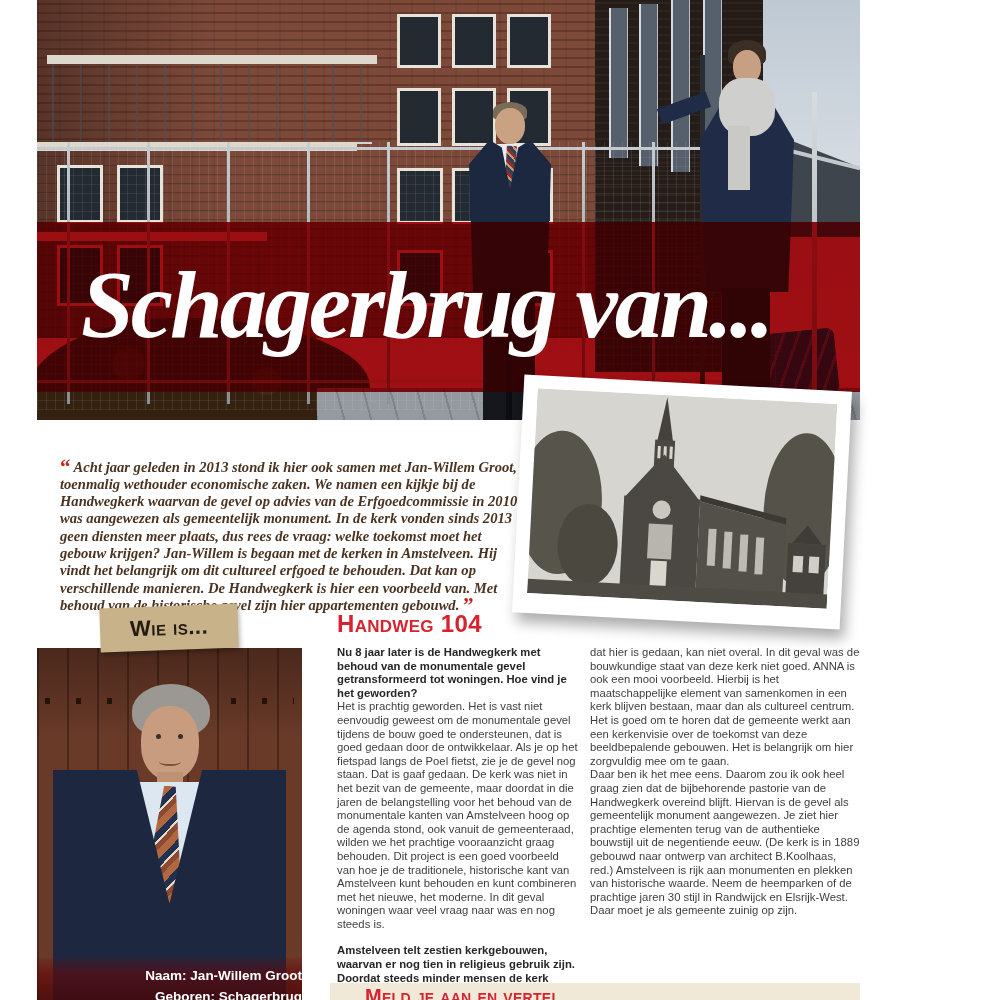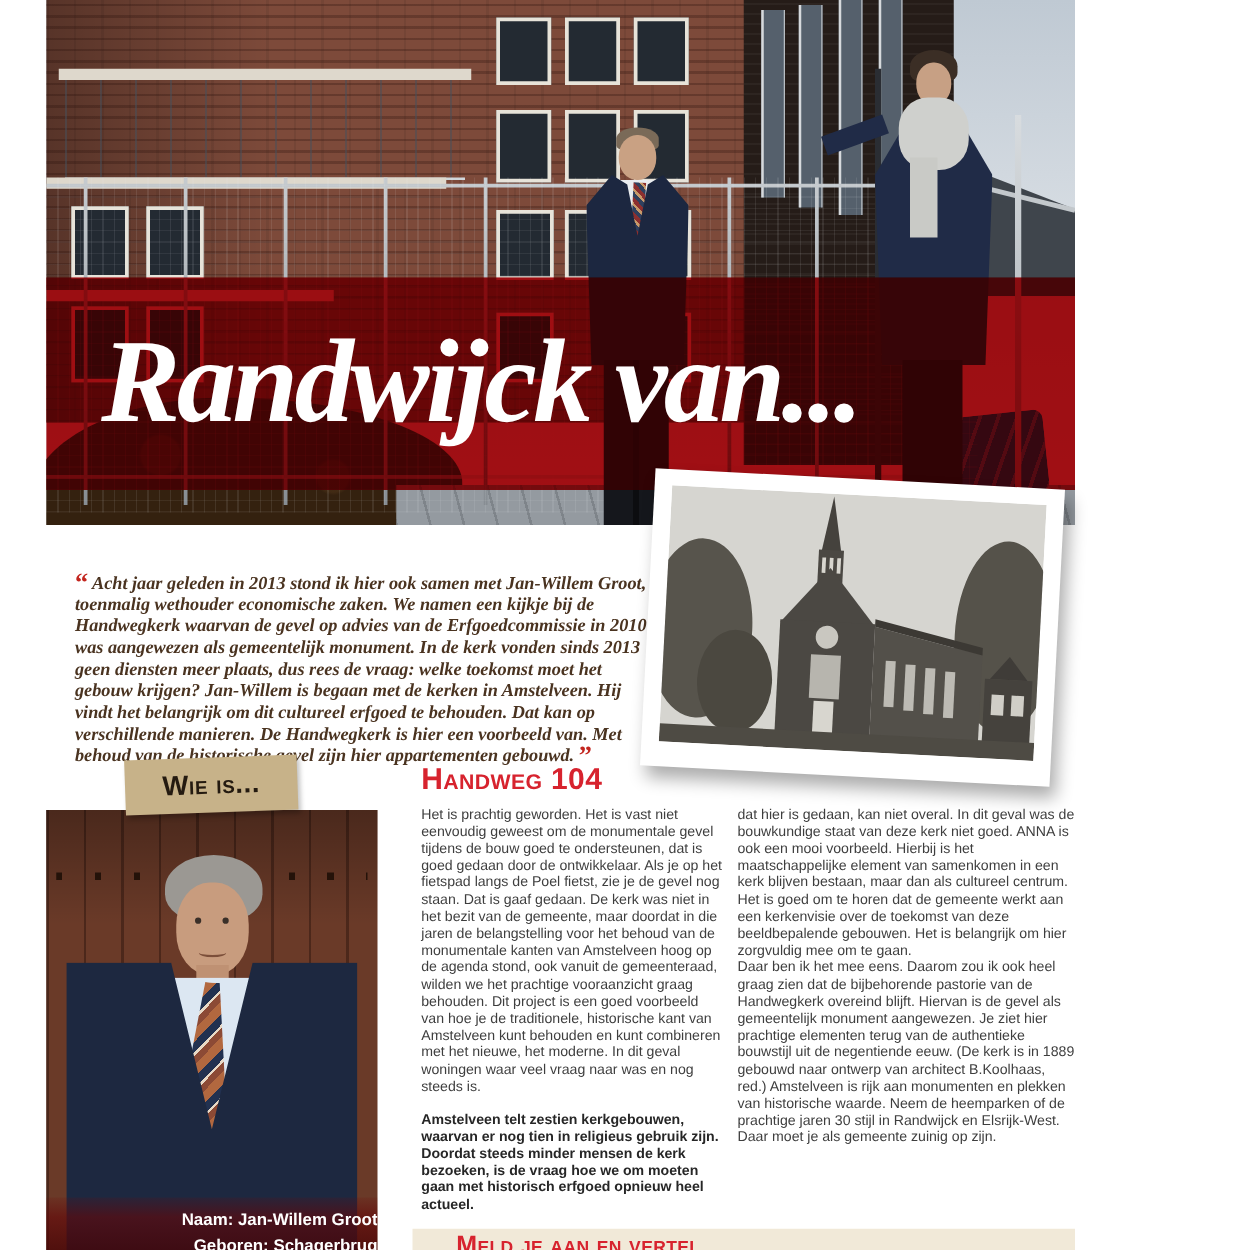--- a/index.html
+++ b/index.html
@@ -161,21 +161,21 @@
     <div class="fig-part" style="left:41px;top:12px;width:28px;height:34px;background:#c7a084;border-radius:48%;"></div>
     <div class="fig-part" style="left:8px;top:54px;width:94px;height:200px;background:#202b47;clip-path:polygon(30% 0,70% 0,100% 24%,94% 100%,6% 100%,0 24%);"></div>
     <div class="fig-part" style="left:-34px;top:62px;width:52px;height:16px;background:#202b47;transform:rotate(-20deg);"></div>
     <div class="fig-part" style="left:27px;top:40px;width:56px;height:58px;background:#cfd0cd;border-radius:42%;"></div>
     <div class="fig-part" style="left:36px;top:88px;width:22px;height:64px;background:#c9cac6;"></div>
     <div class="fig-part" style="left:30px;top:250px;width:48px;height:132px;background:#14161b;"></div>
   </div>
 
   <div class="red-band"></div>
   <div class="band-tint"></div>
-  <div class="hero-title t2">Randwijck van...</div>
+  <div class="hero-title t2">Schagerbrug van...</div>
 </div>
 
 <div class="abs polaroid">
   <svg viewBox="0 0 300 200" preserveAspectRatio="none">
     <rect x="0" y="0" width="300" height="200" fill="#d6d5d0"></rect>
     <g>
       <ellipse cx="28" cy="110" rx="42" ry="70" fill="#57544c"></ellipse>
       <ellipse cx="272" cy="105" rx="40" ry="75" fill="#55524a"></ellipse>
       <ellipse cx="58" cy="150" rx="30" ry="40" fill="#4b4840"></ellipse>
     </g>
@@ -227,20 +227,21 @@
   <div class="cap-overlay">
     <div class="cap-lines">
         <div class="cap-line">Naam: Jan-Willem Groot</div>
         <div class="cap-line">Geboren: Schagerbrug</div>
       </div>
   </div>
 </div>
 
 <div class="abs headline">Handweg 104</div>
 <div class="abs col col1">
+    <p class="para bold">Nu 8 jaar later is de Handwegkerk met behoud van de monumentale gevel getransformeerd tot woningen. Hoe vind je het geworden?</p>
     <p class="para">Het is prachtig geworden. Het is vast niet eenvoudig geweest om de monumentale gevel tijdens de bouw goed te ondersteunen, dat is goed gedaan door de ontwikkelaar. Als je op het fietspad langs de Poel fietst, zie je de gevel nog staan. Dat is gaaf gedaan. De kerk was niet in het bezit van de gemeente, maar doordat in die jaren de belangstelling voor het behoud van de monumentale kanten van Amstelveen hoog op de agenda stond, ook vanuit de gemeenteraad, wilden we het prachtige vooraanzicht graag behouden. Dit project is een goed voorbeeld van hoe je de traditionele, historische kant van Amstelveen kunt behouden en kunt combineren met het nieuwe, het moderne. In dit geval woningen waar veel vraag naar was en nog steeds is.</p>
     <p class="para bold">Amstelveen telt zestien kerkgebouwen, waarvan er nog tien in religieus gebruik zijn. Doordat steeds minder mensen de kerk bezoeken, is de vraag hoe we om moeten gaan met historisch erfgoed opnieuw heel actueel.</p>
   </div>
 <div class="abs col col2">
     <p class="para">dat hier is gedaan, kan niet overal. In dit geval was de bouwkundige staat van deze kerk niet goed. ANNA is ook een mooi voorbeeld. Hierbij is het maatschappelijke element van samenkomen in een kerk blijven bestaan, maar dan als cultureel centrum. Het is goed om te horen dat de gemeente werkt aan een kerkenvisie over de toekomst van deze beeldbepalende gebouwen. Het is belangrijk om hier zorgvuldig mee om te gaan.</p>
     <p class="para">Daar ben ik het mee eens. Daarom zou ik ook heel graag zien dat de bijbehorende pastorie van de Handwegkerk overeind blijft. Hiervan is de gevel als gemeentelijk monument aangewezen. Je ziet hier prachtige elementen terug van de authentieke bouwstijl uit de negentiende eeuw. (De kerk is in 1889 gebouwd naar ontwerp van architect B.Koolhaas, red.) Amstelveen is rijk aan monumenten en plekken van historische waarde. Neem de heemparken of de prachtige jaren 30 stijl in Randwijck en Elsrijk-West. Daar moet je als gemeente zuinig op zijn.</p>
   </div>
 
 <div class="abs signup">
   <span>Meld je aan en vertel</span>

